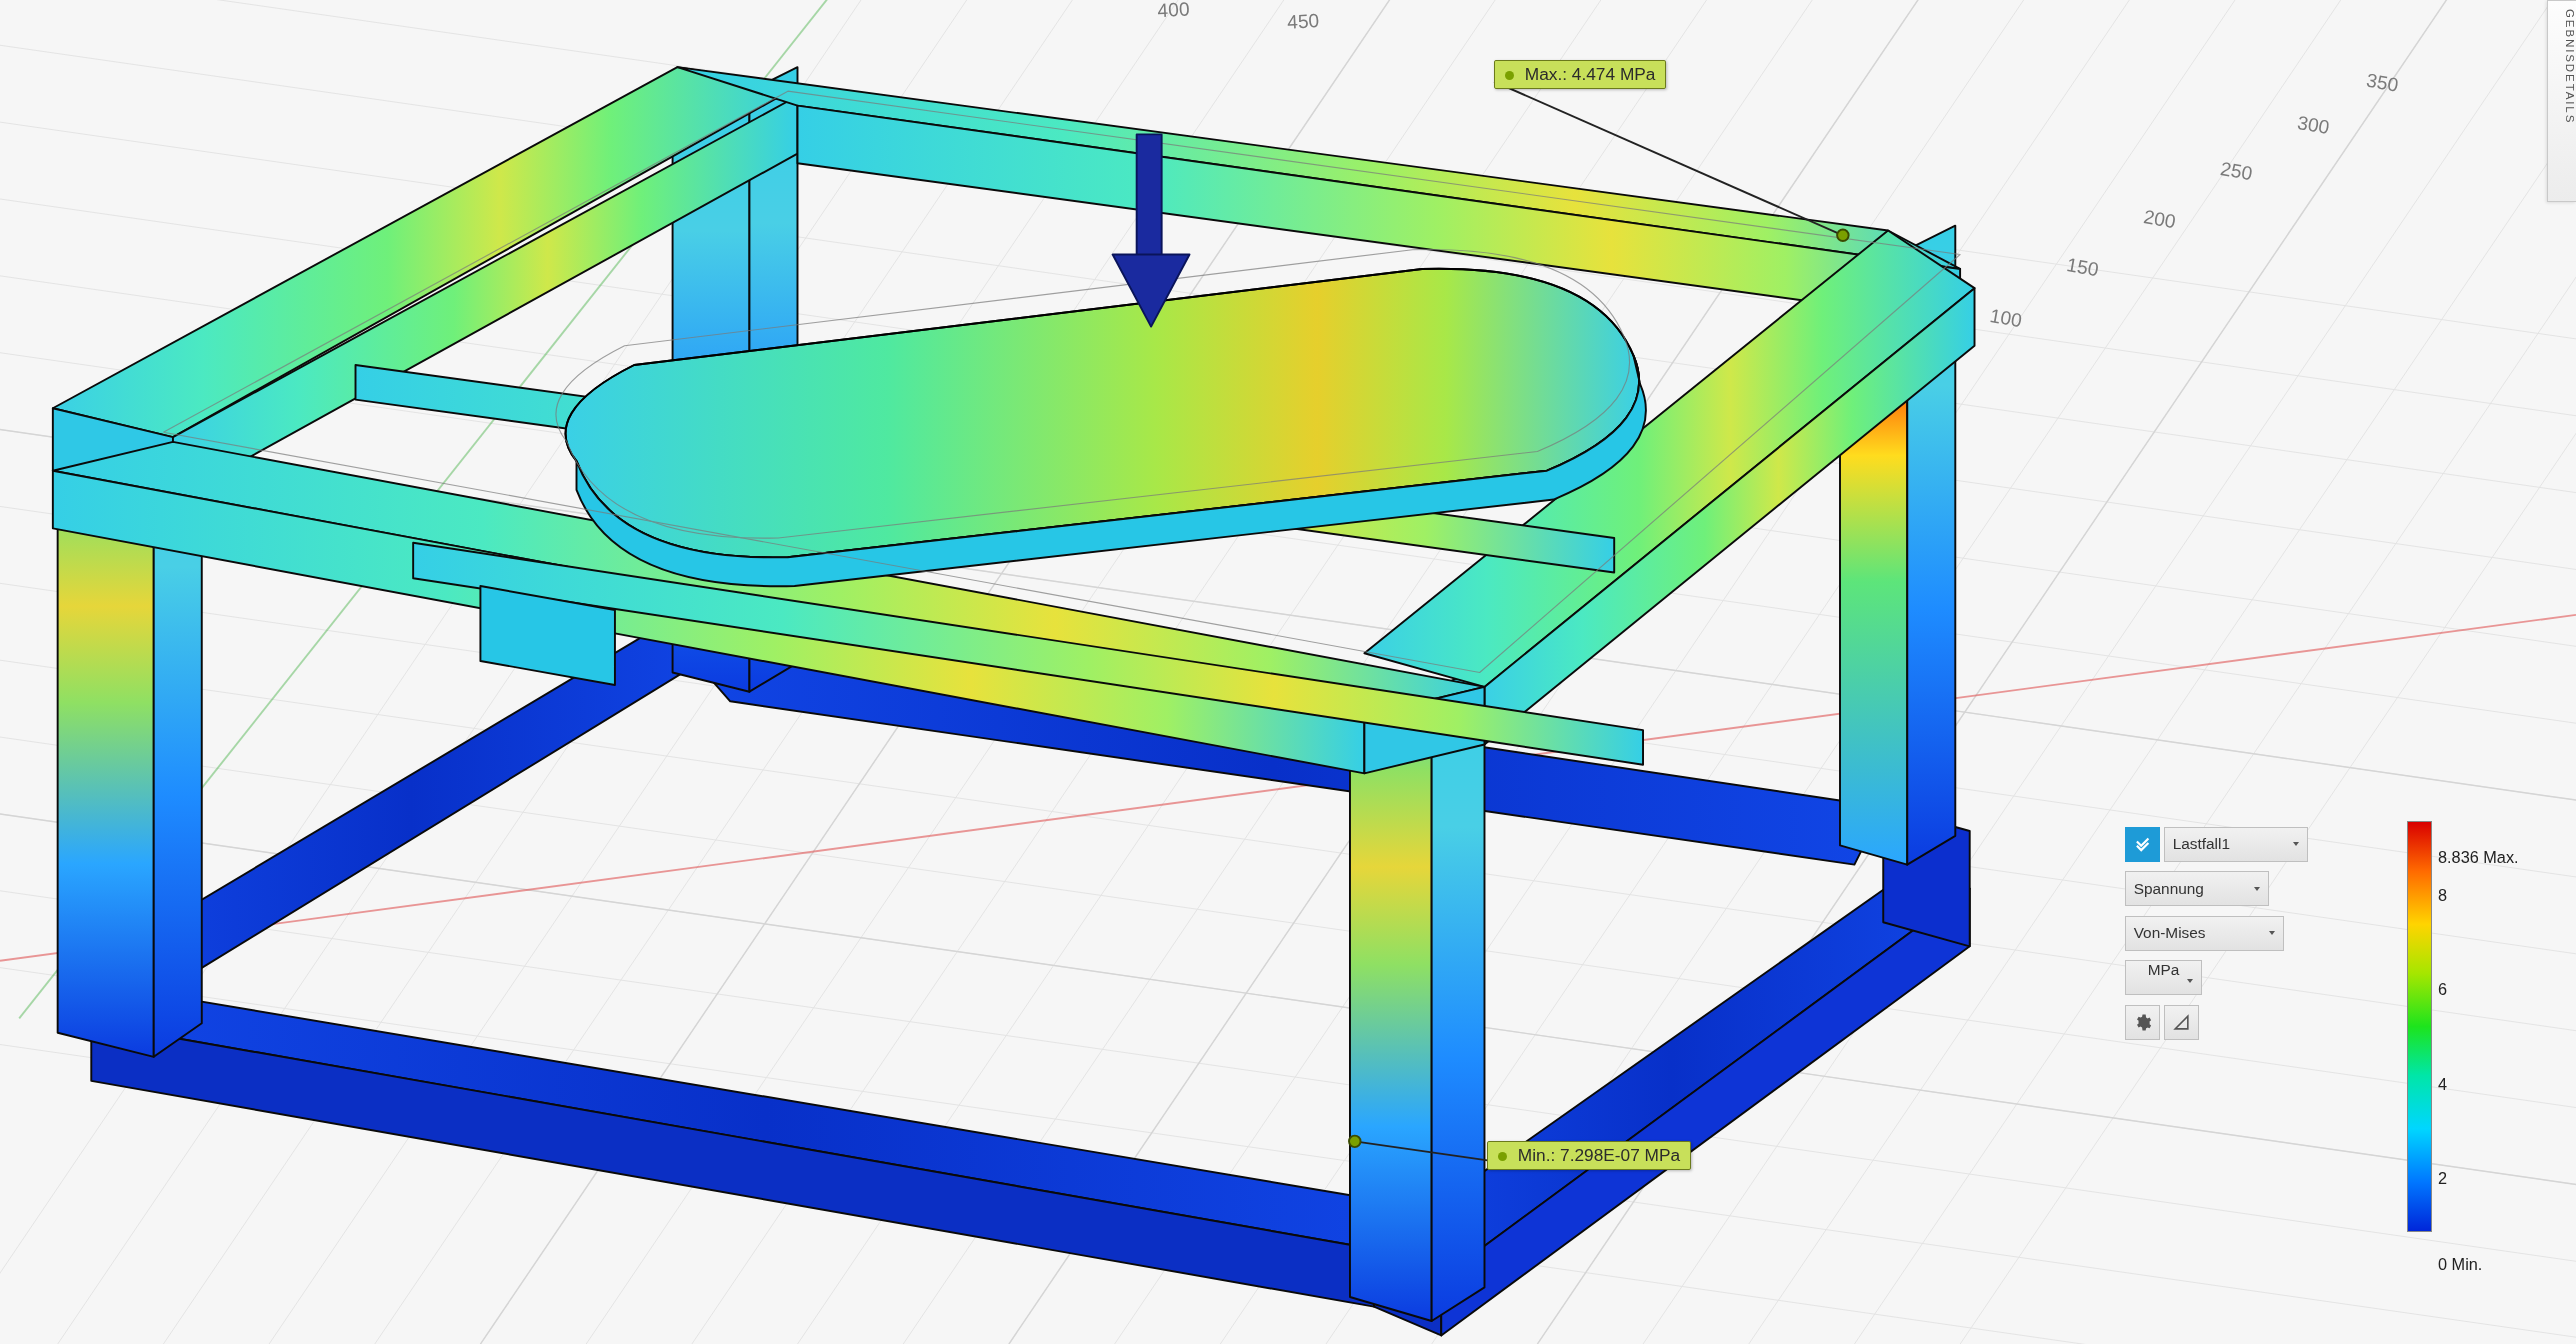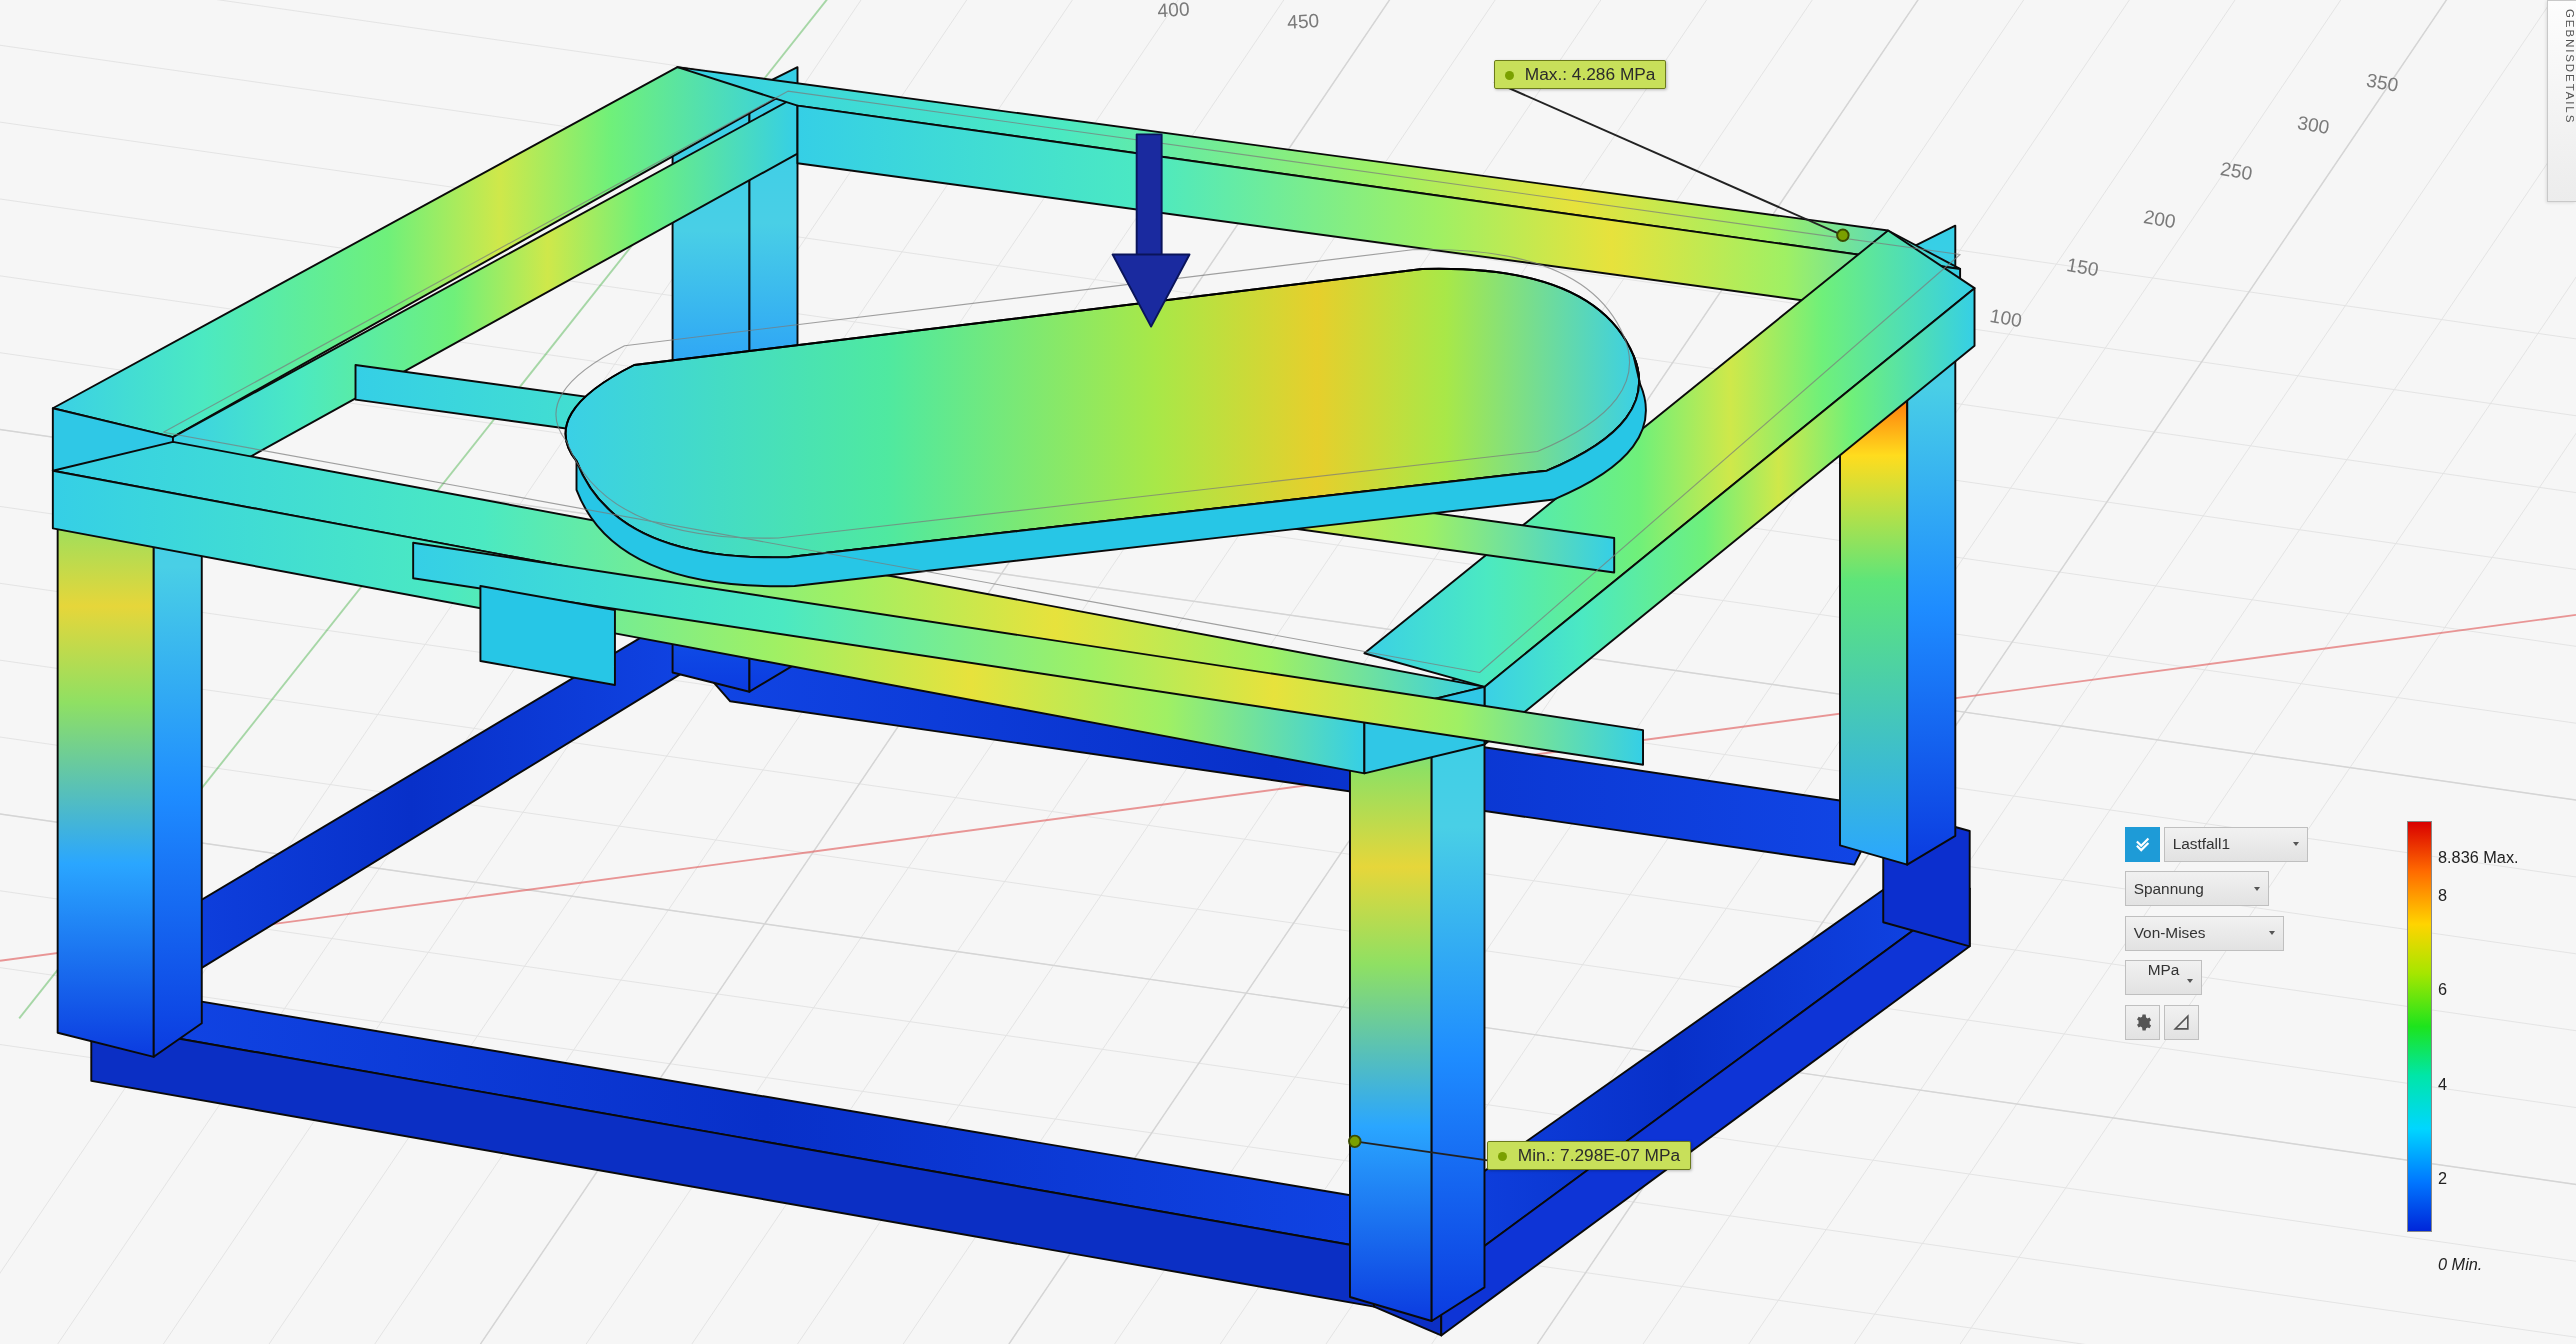--- a/index.html
+++ b/index.html
@@ -378,21 +378,21 @@
 
     </g>
   </svg>
 </div>
 
 <div id="results-tab">
   <span>GEBNISDETAILS</span>
 </div>
 
 <div class="callout" style="left:1494px; top:60px;">
-  <span>Max.: 4.286 MPa</span>
+  <span>Max.: 4.474 MPa</span>
 </div>
 
 <div class="callout" style="left:1487px; top:1141px;">
   <span>Min.: 7.298E-07 MPa</span>
 </div>
 
 <div id="legend-panel">
   <div id="controls-col">
 
     <div class="hd-row">
@@ -437,16 +437,16 @@
     </div>
   </div>
 
   <div id="colorbar-col">
     <div id="colorbar"></div>
     <span class="tick" style="top:5.8px;">8.836 Max.</span>
     <span class="tick" style="top:44px;">8</span>
     <span class="tick" style="top:138px;">6</span>
     <span class="tick" style="top:233px;">4</span>
     <span class="tick" style="top:327px;">2</span>
-    <span class="tick" style="top:413px;font-style:italic;">0 Min.</span>
+    <span class="tick" style="top:413px;">0 Min.</span>
   </div>
 </div>
 
 
 </body></html>

